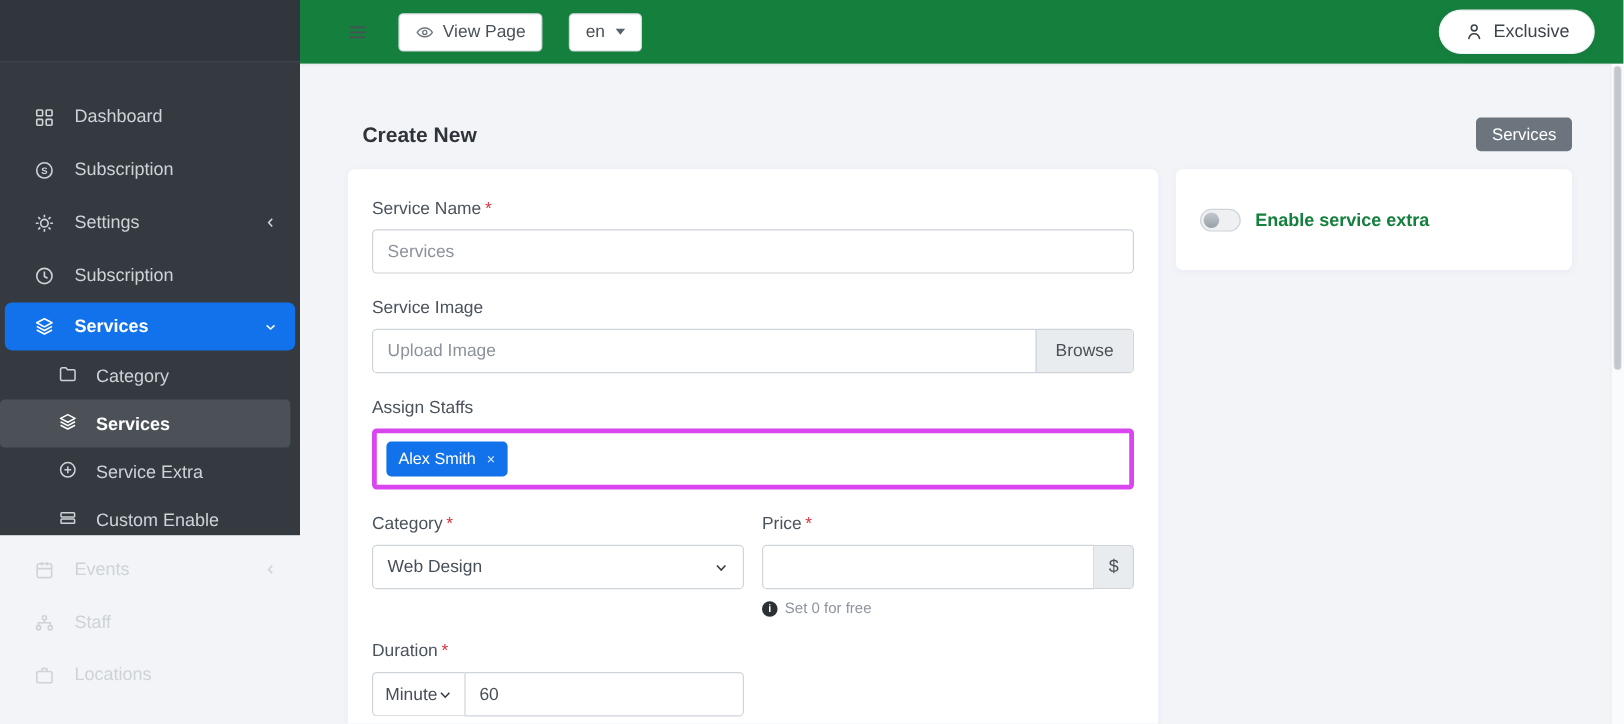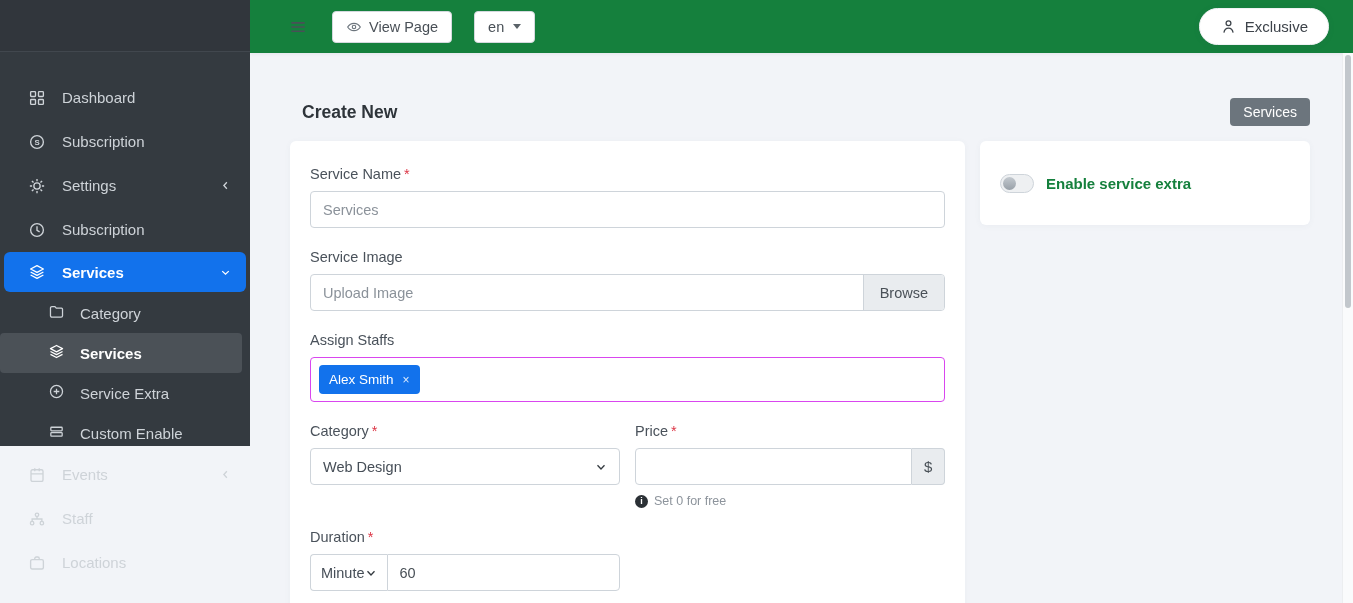--- a/index.html
+++ b/index.html
@@ -105,21 +105,21 @@
     border: 1px solid #ced4da; border-radius: 4px;
     padding: 0 12px; font-size: 14.5px; color: #495057;
     font-family: inherit; background: #fff; outline: none;
   }
   .form-control::placeholder { color: #8b929a; opacity: 1; }
 
   .file-input { display: flex; border: 1px solid #ced4da; border-radius: 4px; height: 37px; overflow: hidden; cursor: pointer; background: #fff; }
   .file-text { flex: 1; display: flex; align-items: center; padding: 0 12px; color: #8b929a; font-size: 14.5px; }
   .file-browse { background: #e9ecef; border-left: 1px solid #ced4da; padding: 0 16px; display: flex; align-items: center; color: #495057; font-size: 14.5px; }
 
-  .multiselect { border: 1px solid #d946ef; border-radius: 4px; min-height: 44px; padding: 7px 8px; display: flex; align-items: center; gap: 6px; background: #fff; cursor: text; }
+  .multiselect { border: 4px solid #d946ef; border-radius: 4px; min-height: 44px; padding: 7px 8px; display: flex; align-items: center; gap: 6px; background: #fff; cursor: text; }
   .staff-tag {
     background: #1272ec; color: #fff; font-size: 13.5px;
     border-radius: 4px; padding: 7px 10px;
     display: inline-flex; align-items: center; gap: 9px;
   }
   .tag-remove { font-size: 12px; opacity: .85; cursor: pointer; line-height: 1; }
 
   .two-col { display: flex; gap: 15px; }
   .col { flex: 1; }
   .select-box {

